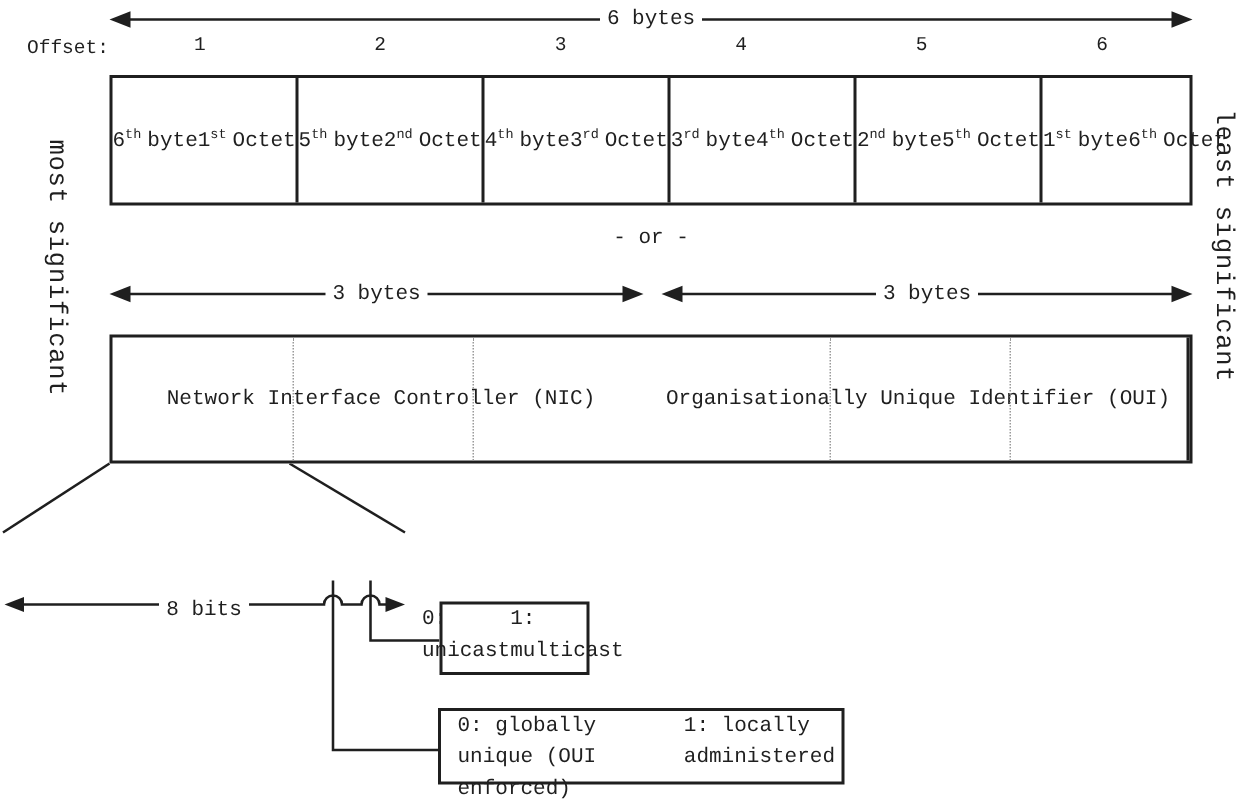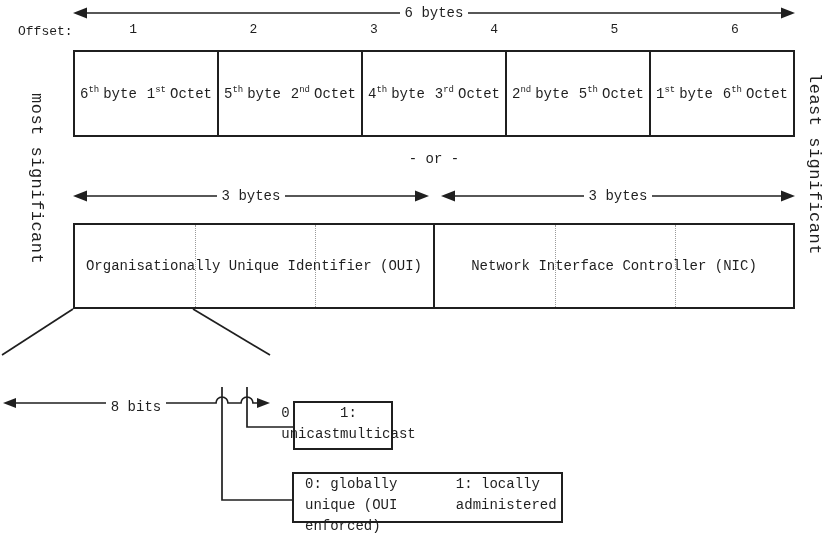--- a/index.html
+++ b/index.html
@@ -124,48 +124,52 @@
     </div>
     <div class="bcell">
       <div><span>5</span><sup>th</sup><span class="w">byte</span></div>
       <div><span>2</span><sup>nd</sup><span class="w">Octet</span></div>
     </div>
     <div class="bcell">
       <div><span>4</span><sup>th</sup><span class="w">byte</span></div>
       <div><span>3</span><sup>rd</sup><span class="w">Octet</span></div>
     </div>
     <div class="bcell">
+      <div><span>3</span><sup>rd</sup><span class="w">byte</span></div>
+      <div><span>4</span><sup>th</sup><span class="w">Octet</span></div>
+    </div>
+    <div class="bcell">
       <div><span>2</span><sup>nd</sup><span class="w">byte</span></div>
       <div><span>5</span><sup>th</sup><span class="w">Octet</span></div>
     </div>
     <div class="bcell">
       <div><span>1</span><sup>st</sup><span class="w">byte</span></div>
       <div><span>6</span><sup>th</sup><span class="w">Octet</span></div>
     </div>
   </div>
 
   <div class="abs or-band">- or -</div>
 
   <div class="abs arrow-label-band" style="left:73px; top:188px; width:356px;">
     <span>3 bytes</span>
   </div>
   <div class="abs arrow-label-band" style="left:441px; top:188px; width:354px;">
     <span>3 bytes</span>
   </div>
 
   <div class="abs addr-row">
+    <div class="addr-box nic">
+      <div class="dot" style="left:120px;"></div>
+      <div class="dot" style="left:240px;"></div>
+      <span>Network Interface Controller (NIC)</span>
+    </div>
     <div class="addr-box oui">
       <div class="dot" style="left:120px;"></div>
       <div class="dot" style="left:240px;"></div>
       <span>Organisationally Unique Identifier (OUI)</span>
-    </div>
-    <div class="addr-box nic">
-      <div class="dot" style="left:120px;"></div>
-      <div class="dot" style="left:240px;"></div>
-      <span>Network Interface Controller (NIC)</span>
     </div>
   </div>
 
 
   <div class="abs arrow-label-band" style="left:2px; top:399px; width:268px;">
     <span>8 bits</span>
   </div>
 
   <div class="abs legend-box legend-unicast">
     <div>0: unicast</div>

